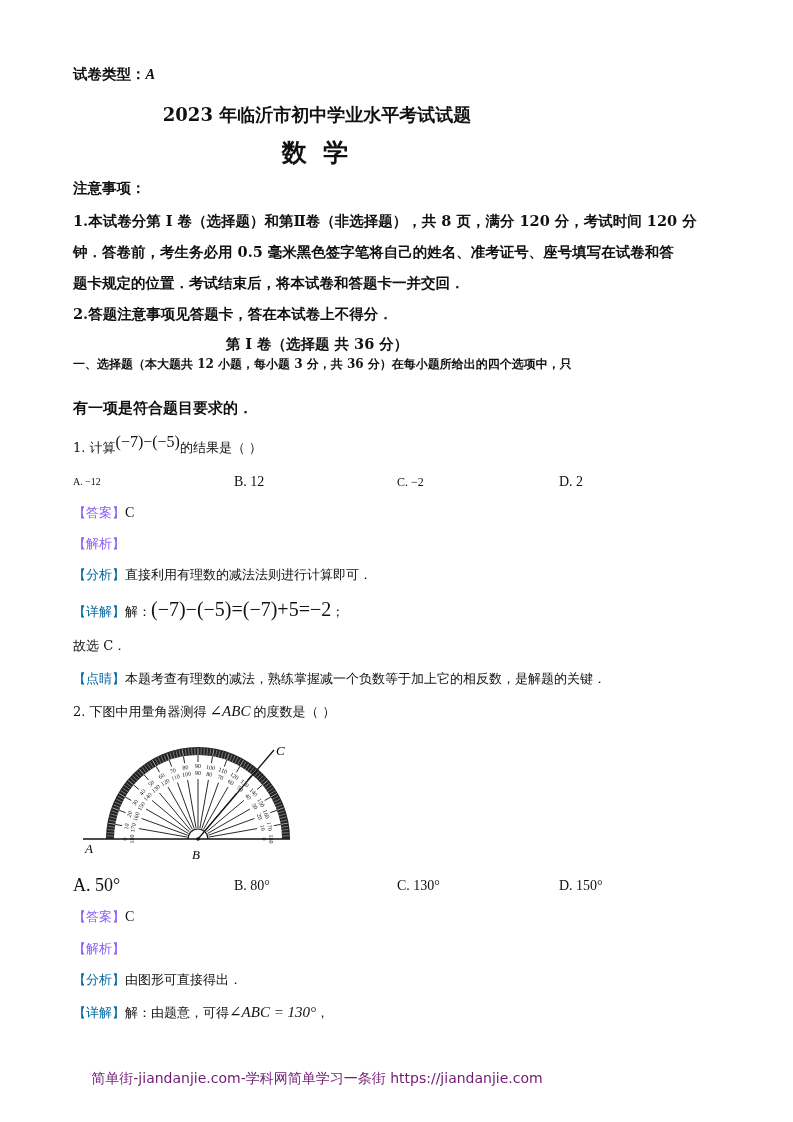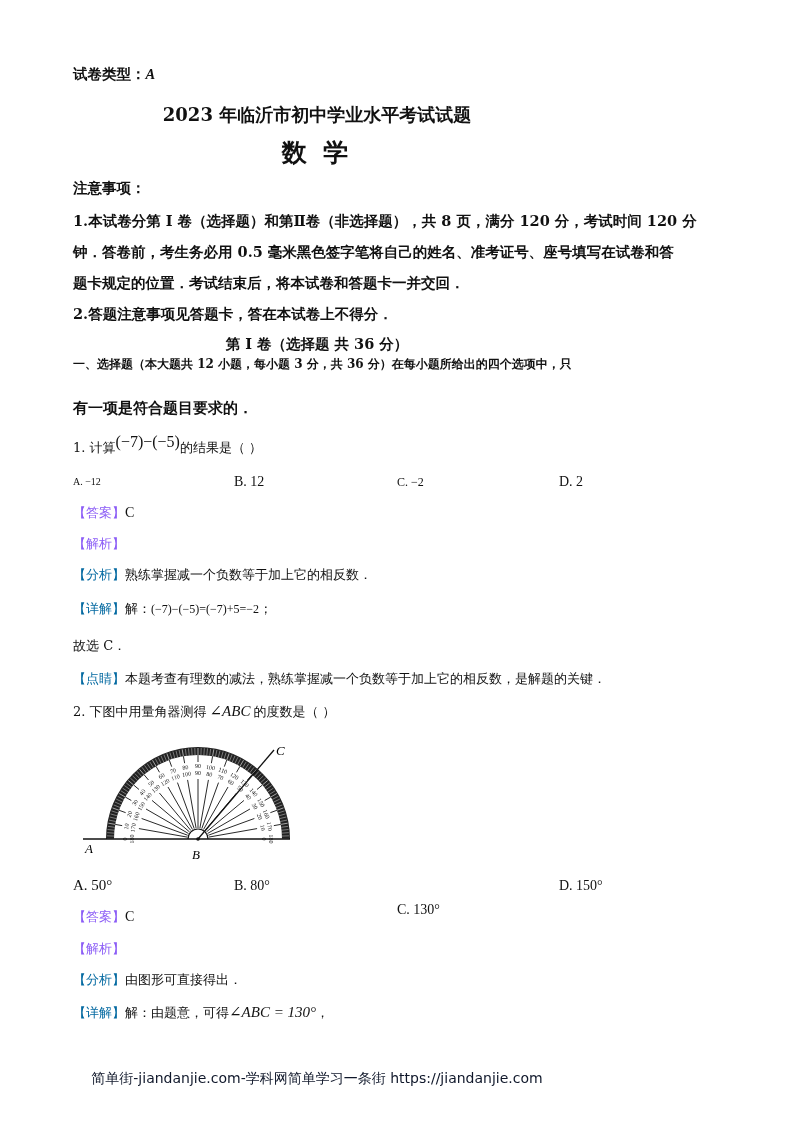--- a/index.html
+++ b/index.html
@@ -7,21 +7,21 @@
          font-family:"DejaVu Serif","Liberation Serif",serif; color:#111; }
   .abs { position:absolute; white-space:nowrap; }
   .bold { font-weight:bold; }
   .b15 { font-size:14.5px; font-weight:bold; line-height:16px; }
   .n13 { font-size:13px; line-height:18px; }
   .tag { color:#8b5cf6; }
   .tagk { color:#0369a1; }
   .it { font-style:italic; font-family:"Liberation Serif","DejaVu Serif",serif; }
   .math { font-family:"Liberation Serif","DejaVu Serif",serif; font-size:15px; }
   .center { left:0; width:634px; text-align:center; }
-  .footer { font-family:"DejaVu Sans","Liberation Sans",sans-serif; color:#0f172a; font-size:14px; }
+  .footer { font-family:"DejaVu Sans","Liberation Sans",sans-serif; color:#701a75; font-size:14px; }
   svg text { font-family:"Liberation Serif","DejaVu Serif",serif; }
 </style>
 </head>
 <body>
 
 <div class="abs b15" style="left:73px;top:66px;">
   <span>试卷类型：</span><span class="it">A</span>
 </div>
 <div class="abs center bold" style="top:102px;font-size:18px;line-height:26px;">2023 年临沂市初中学业水平考试试题</div>
 <div class="abs center bold" style="top:140px;font-size:25px;line-height:26px;letter-spacing:4px;">数  学</div>
@@ -43,24 +43,24 @@
 <div class="abs n13 math" style="left:73px;top:473px;font-size:10px;">A.  −12</div>
 <div class="abs n13 math" style="left:234px;top:473px;font-size:14px;">B. 12</div>
 <div class="abs n13 math" style="left:397px;top:473px;font-size:12px;">C.  −2</div>
 <div class="abs n13 math" style="left:559px;top:473px;font-size:14px;">D. 2</div>
 
 <div class="abs n13" style="left:73px;top:504px;">
   <span class="tag">【答案】</span><span class="math" style="font-size:14px;">C</span>
 </div>
 <div class="abs n13 tag" style="left:73px;top:535px;">【解析】</div>
 <div class="abs n13" style="left:73px;top:566px;">
-  <span class="tagk">【分析】</span><span>熟练掌握减一个负数等于加上它的相反数．</span>
+  <span class="tagk">【分析】</span><span>直接利用有理数的减法法则进行计算即可．</span>
 </div>
 <div class="abs n13" style="left:73px;top:600px;">
-  <span class="tagk">【详解】</span><span>解：</span><span class="math" style="font-size:12px;margin-top:8px;">(−7)−(−5)=(−7)+5=−2</span><span>；</span>
+  <span class="tagk">【详解】</span><span>解：</span><span class="math" style="font-size:20px;margin-top:8px;">(−7)−(−5)=(−7)+5=−2</span><span>；</span>
 </div>
 <div class="abs n13" style="left:73px;top:637px;">故选 C．</div>
 <div class="abs n13" style="left:73px;top:670px;">
   <span class="tagk">【点睛】</span><span>本题考查有理数的减法，熟练掌握减一个负数等于加上它的相反数，是解题的关键．</span>
 </div>
 
 <div class="abs n13" style="left:73px;top:702px;">
   <span>2.</span>
   <span>下图中用量角器测得</span><span class="it math" style="font-size:15px;padding:0 3px;">∠ABC</span><span>的度数是（        ）</span>
 </div>
@@ -246,23 +246,23 @@
 
   <line x1="8" y1="97" x2="215" y2="97" stroke="#111" stroke-width="1.4"></line>
 
   <line x1="123" y1="97" x2="199" y2="8" stroke="#111" stroke-width="1.3"></line>
   <circle cx="123" cy="97" r="1.8" fill="#111"></circle>
   <text x="10" y="111" font-size="13" font-style="italic">A</text>
   <text x="117" y="117" font-size="13" font-style="italic">B</text>
   <text x="201" y="13" font-size="13" font-style="italic">C</text>
 </svg>
 
-<div class="abs n13 math" style="left:73px;top:876px;font-size:14px;"><span style="font-size:15px;">A.  50°</span></div>
+<div class="abs n13 math" style="left:73px;top:876px;font-size:14px;"><span style="font-size:18px;">A.  50°</span></div>
 <div class="abs n13 math" style="left:234px;top:877px;font-size:14px;">B.  80°</div>
-<div class="abs n13 math" style="left:397px;top:877px;font-size:14px;margin-top:24px;">C.  130°</div>
+<div class="abs n13 math" style="left:397px;top:877px;font-size:14px;">C.  130°</div>
 <div class="abs n13 math" style="left:559px;top:877px;font-size:14px;">D.  150°</div>
 
 <div class="abs n13" style="left:73px;top:908px;">
   <span class="tag">【答案】</span><span class="math" style="font-size:14px;">C</span>
 </div>
 <div class="abs n13 tag" style="left:73px;top:940px;">【解析】</div>
 <div class="abs n13" style="left:73px;top:971px;">
   <span class="tagk">【分析】</span><span>由图形可直接得出．</span>
 </div>
 <div class="abs n13" style="left:73px;top:1003px;">

